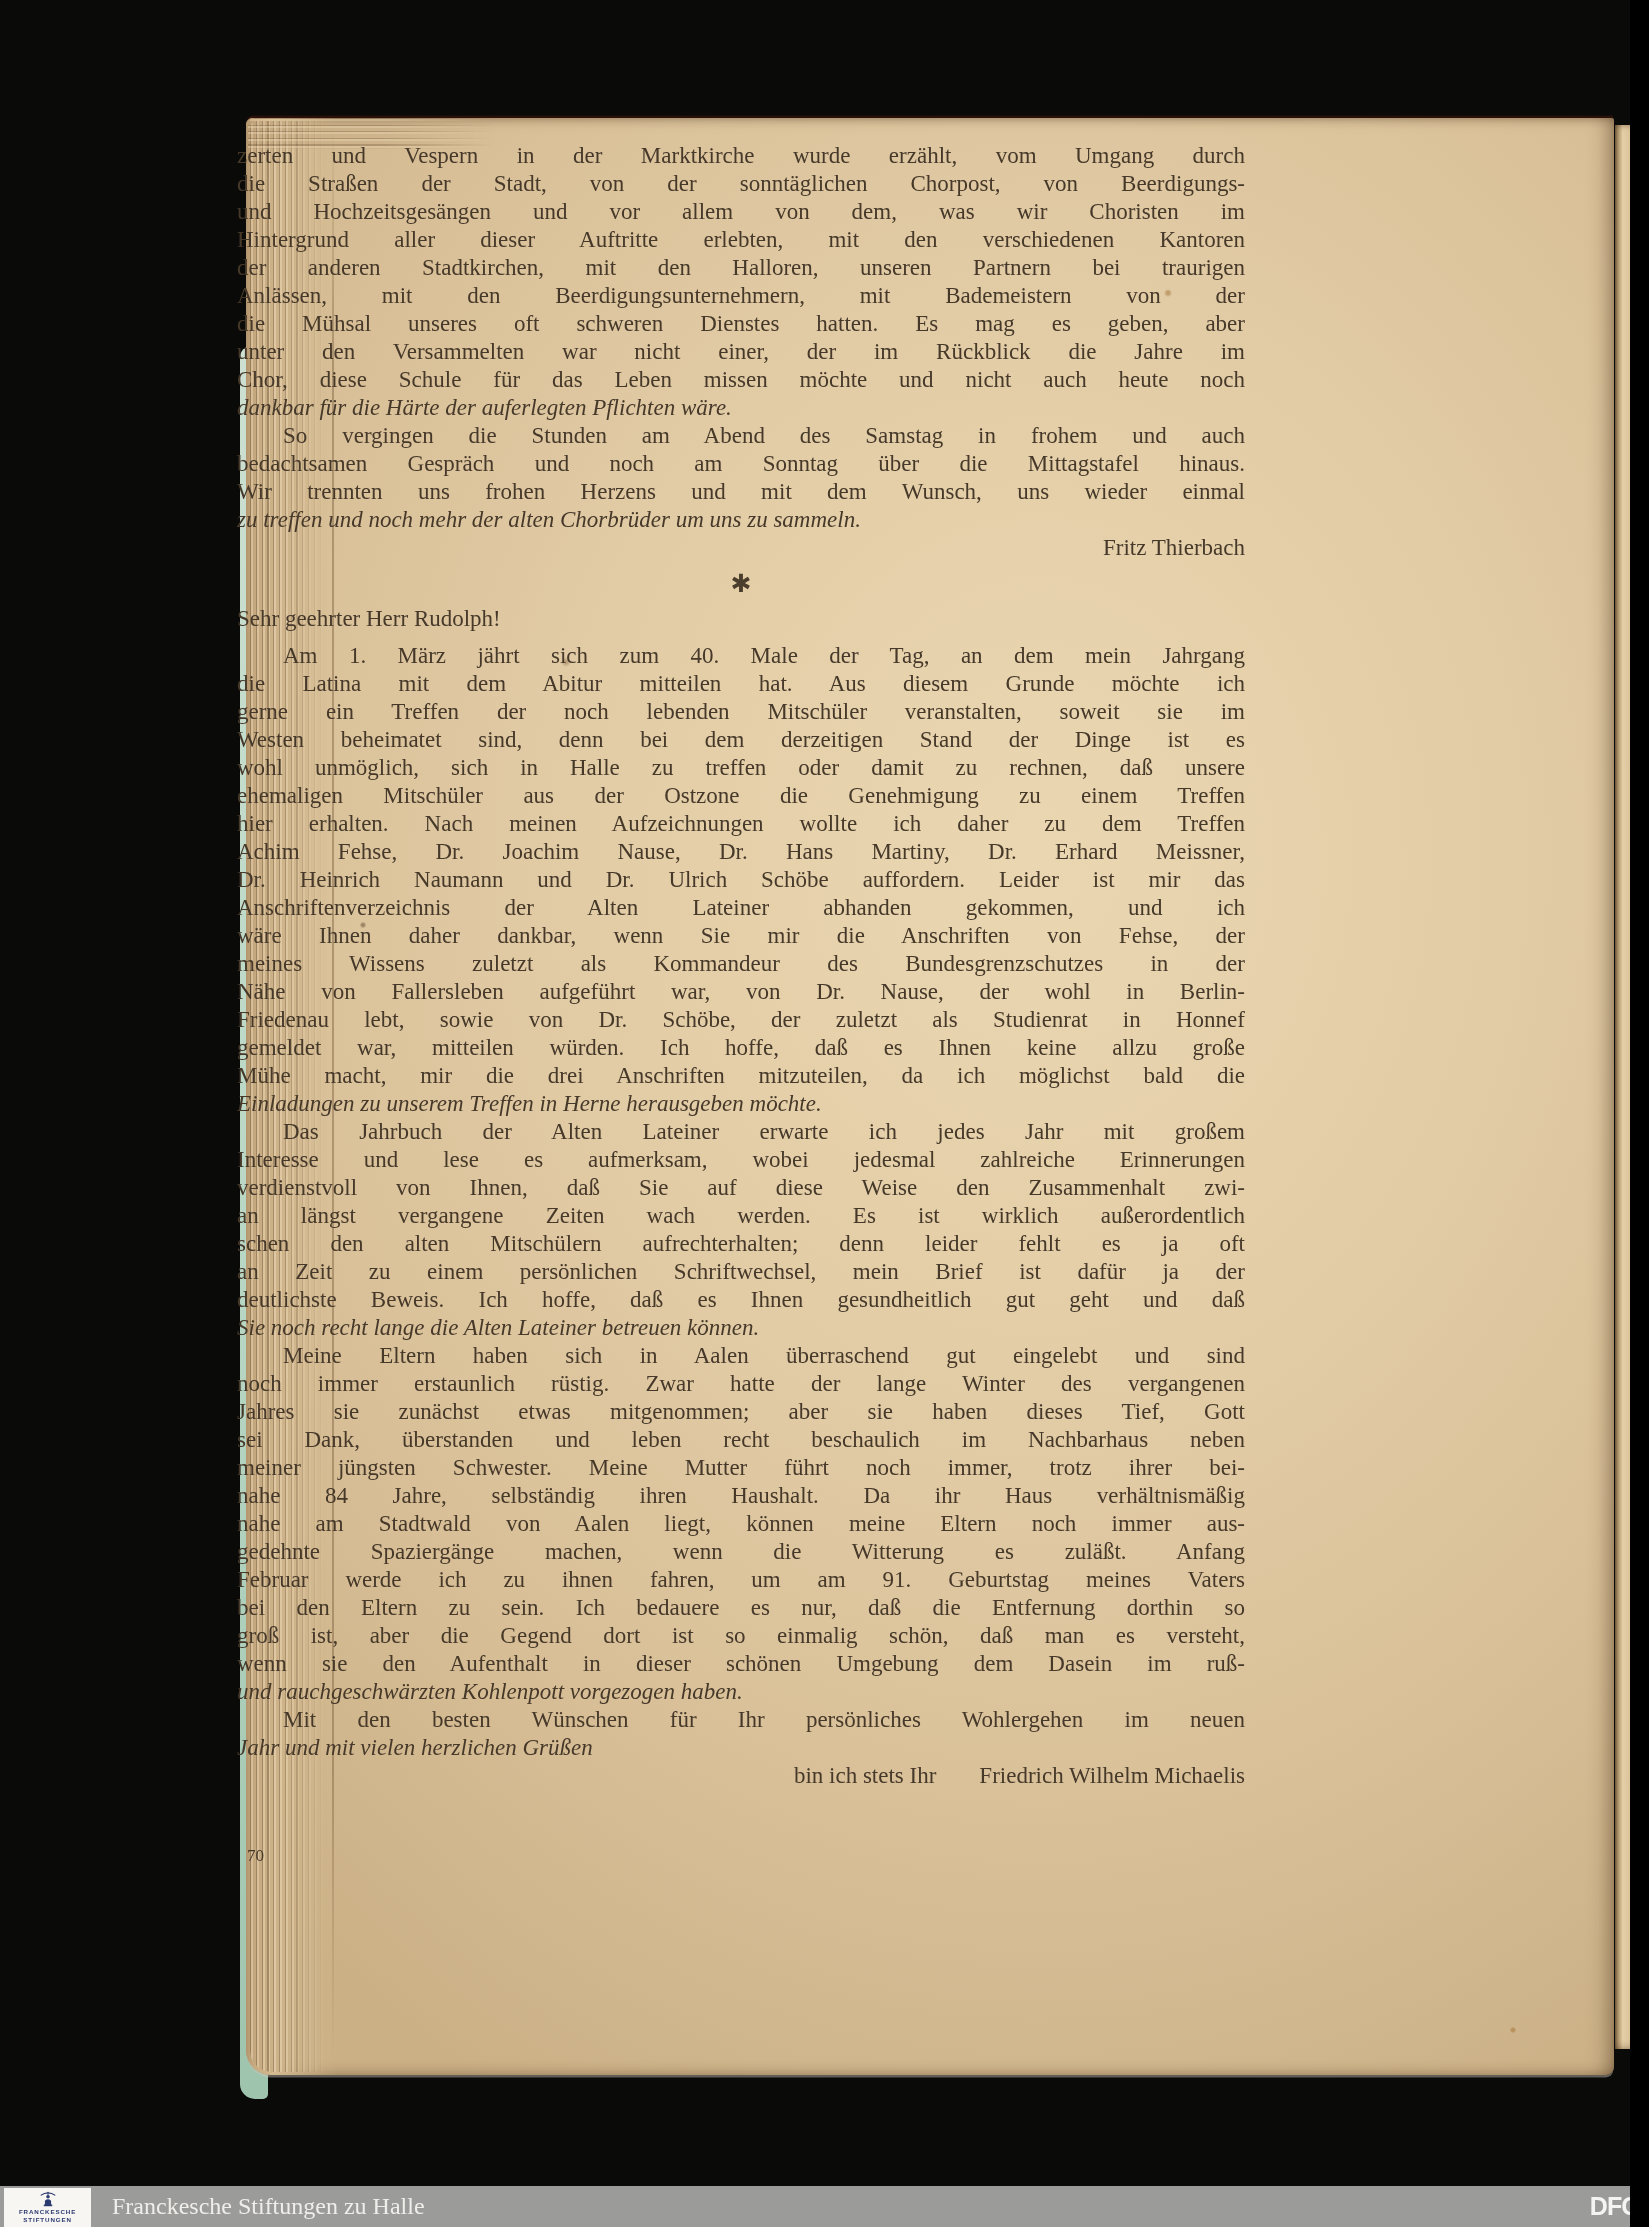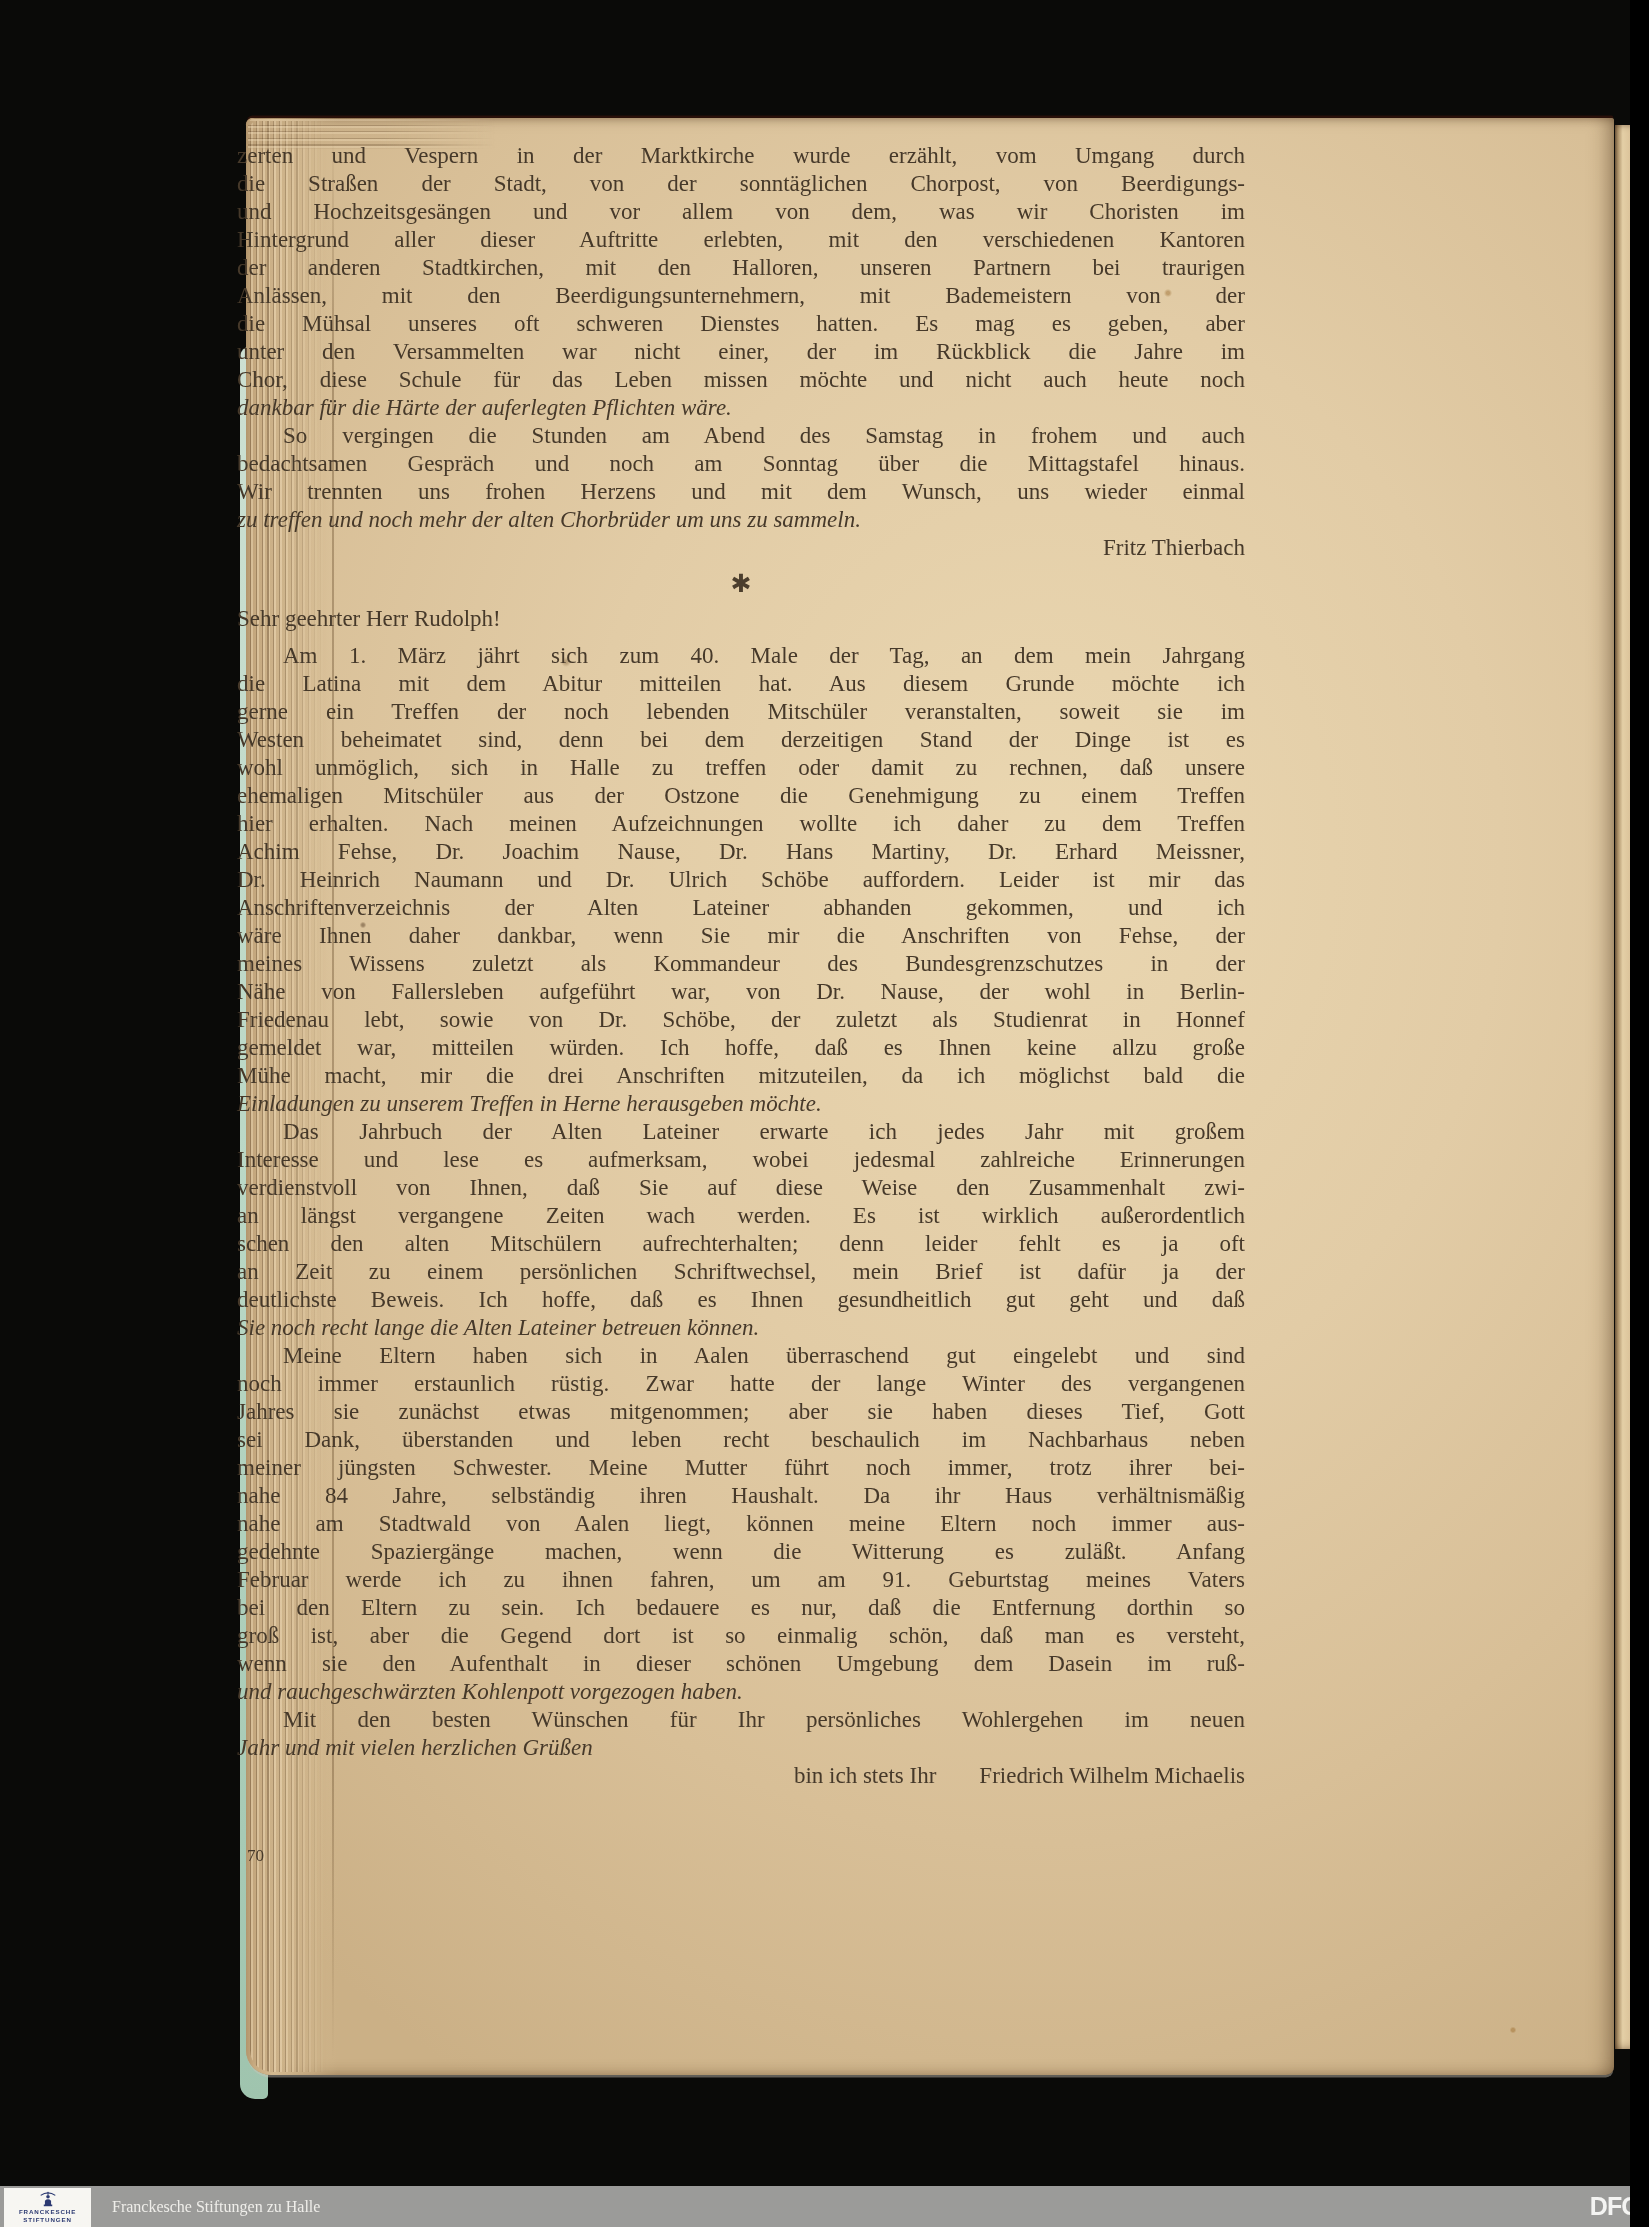--- a/index.html
+++ b/index.html
@@ -99,21 +99,21 @@
     background:#f7f6f2;display:flex;flex-direction:column;align-items:center;justify-content:flex-start;
     padding-top:1.6px;box-sizing:border-box;
   }
   .logo-icon{width:20px;height:18px;display:block;}
   .logo-text{
     font-family:"Liberation Sans",sans-serif;font-weight:bold;color:#2c3a72;
     font-size:6.2px;letter-spacing:0.9px;line-height:7.4px;text-align:center;margin-top:0.8px;
   }
   .bar-title{
     position:absolute;left:112px;top:0;height:41px;line-height:41px;
-    color:#efeeea;font-size:16px;font-family:"Liberation Serif",serif;
+    color:#efeeea;font-size:24px;font-family:"Liberation Serif",serif;
   }
   .dfg-mark{
     position:absolute;right:10px;top:0;height:41px;line-height:40px;
     color:#f4f4f2;font-family:"Liberation Sans",sans-serif;font-weight:800;
     font-size:25px;letter-spacing:-0.8px;
   }
 </style>
 </head>
 <body>
 

